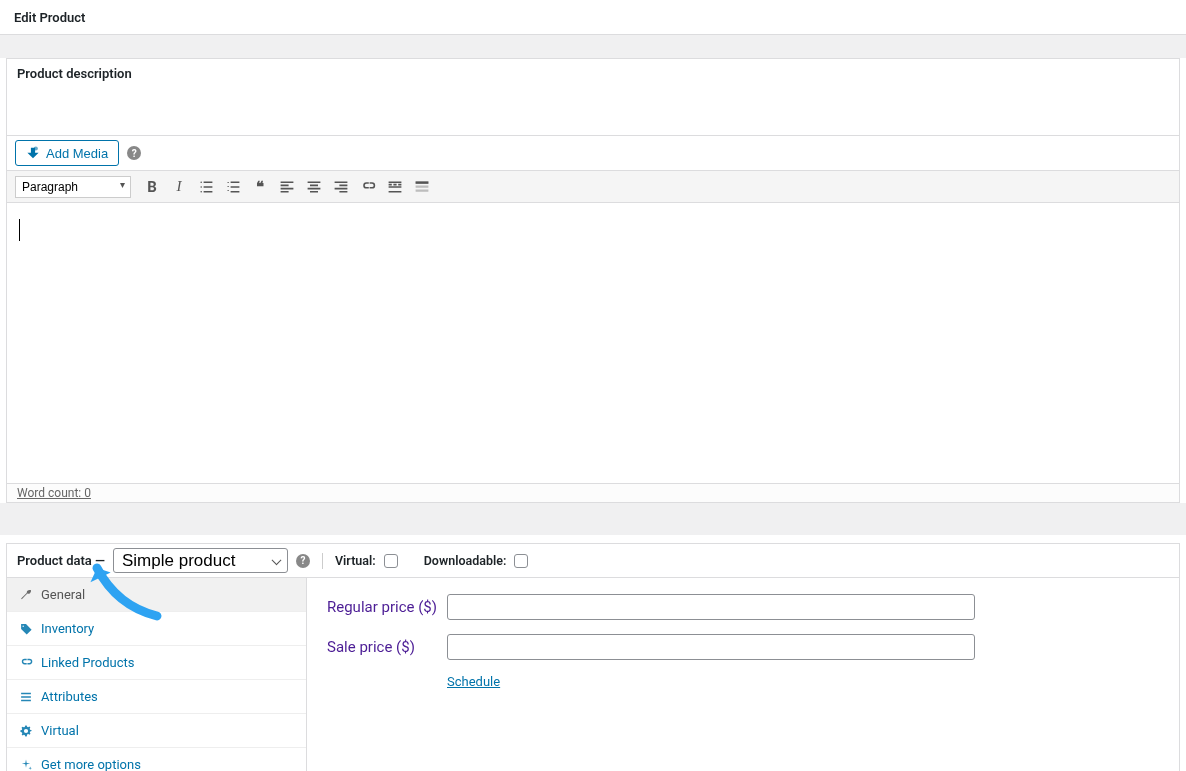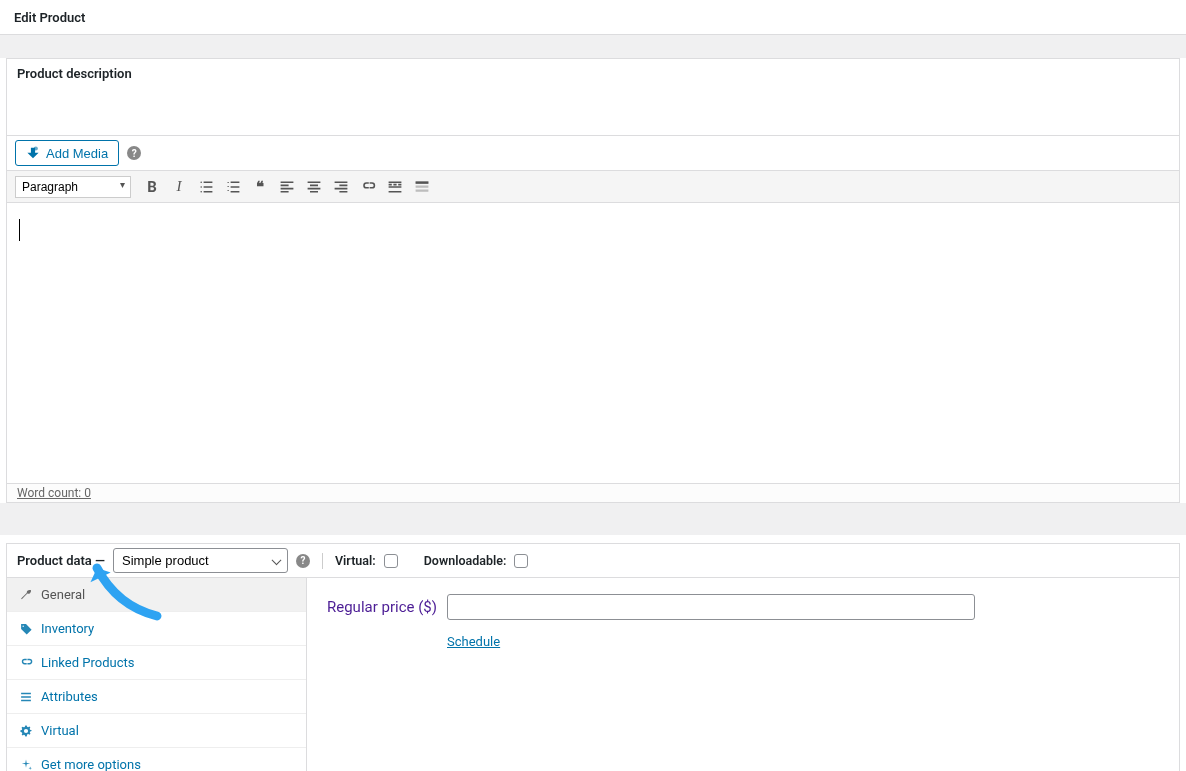--- a/index.html
+++ b/index.html
@@ -169,21 +169,21 @@
   .pd-header .label {
     font-weight: 600;
     font-size: 13px;
   }
   .pd-select {
     height: 25px;
     width: 175px;
     border: 1px solid #8c8f94;
     border-radius: 3px;
     padding: 0 24px 0 8px;
-    font-size: 13px;
+    font-size: 17px;
     background: #fff;
     appearance: none;
   }
   .pd-select-wrap { position: relative; display: inline-block; }
   .pd-select-wrap::after {
     content:"";
     position:absolute;
     right:8px; top:50%;
     width:6px;height:6px;
     border-right:1.3px solid #555;
@@ -441,18 +441,22 @@
         </span>
         <span>Get more options</span>
       </div>
     </div>
 
     <div class="pd-content">
       <div class="field-row">
         <label>Regular price ($)</label>
         <input type="text" style="">
       </div>
+      <div class="field-row">
+        <label>Sale price ($)</label>
+        <input type="text" style="">
+      </div>
       <a class="schedule-link">Schedule</a>
     </div>
   </div>
 </div>
 
 <div class="grey-gap" style="height:12px"></div>
 
 </body></html>

